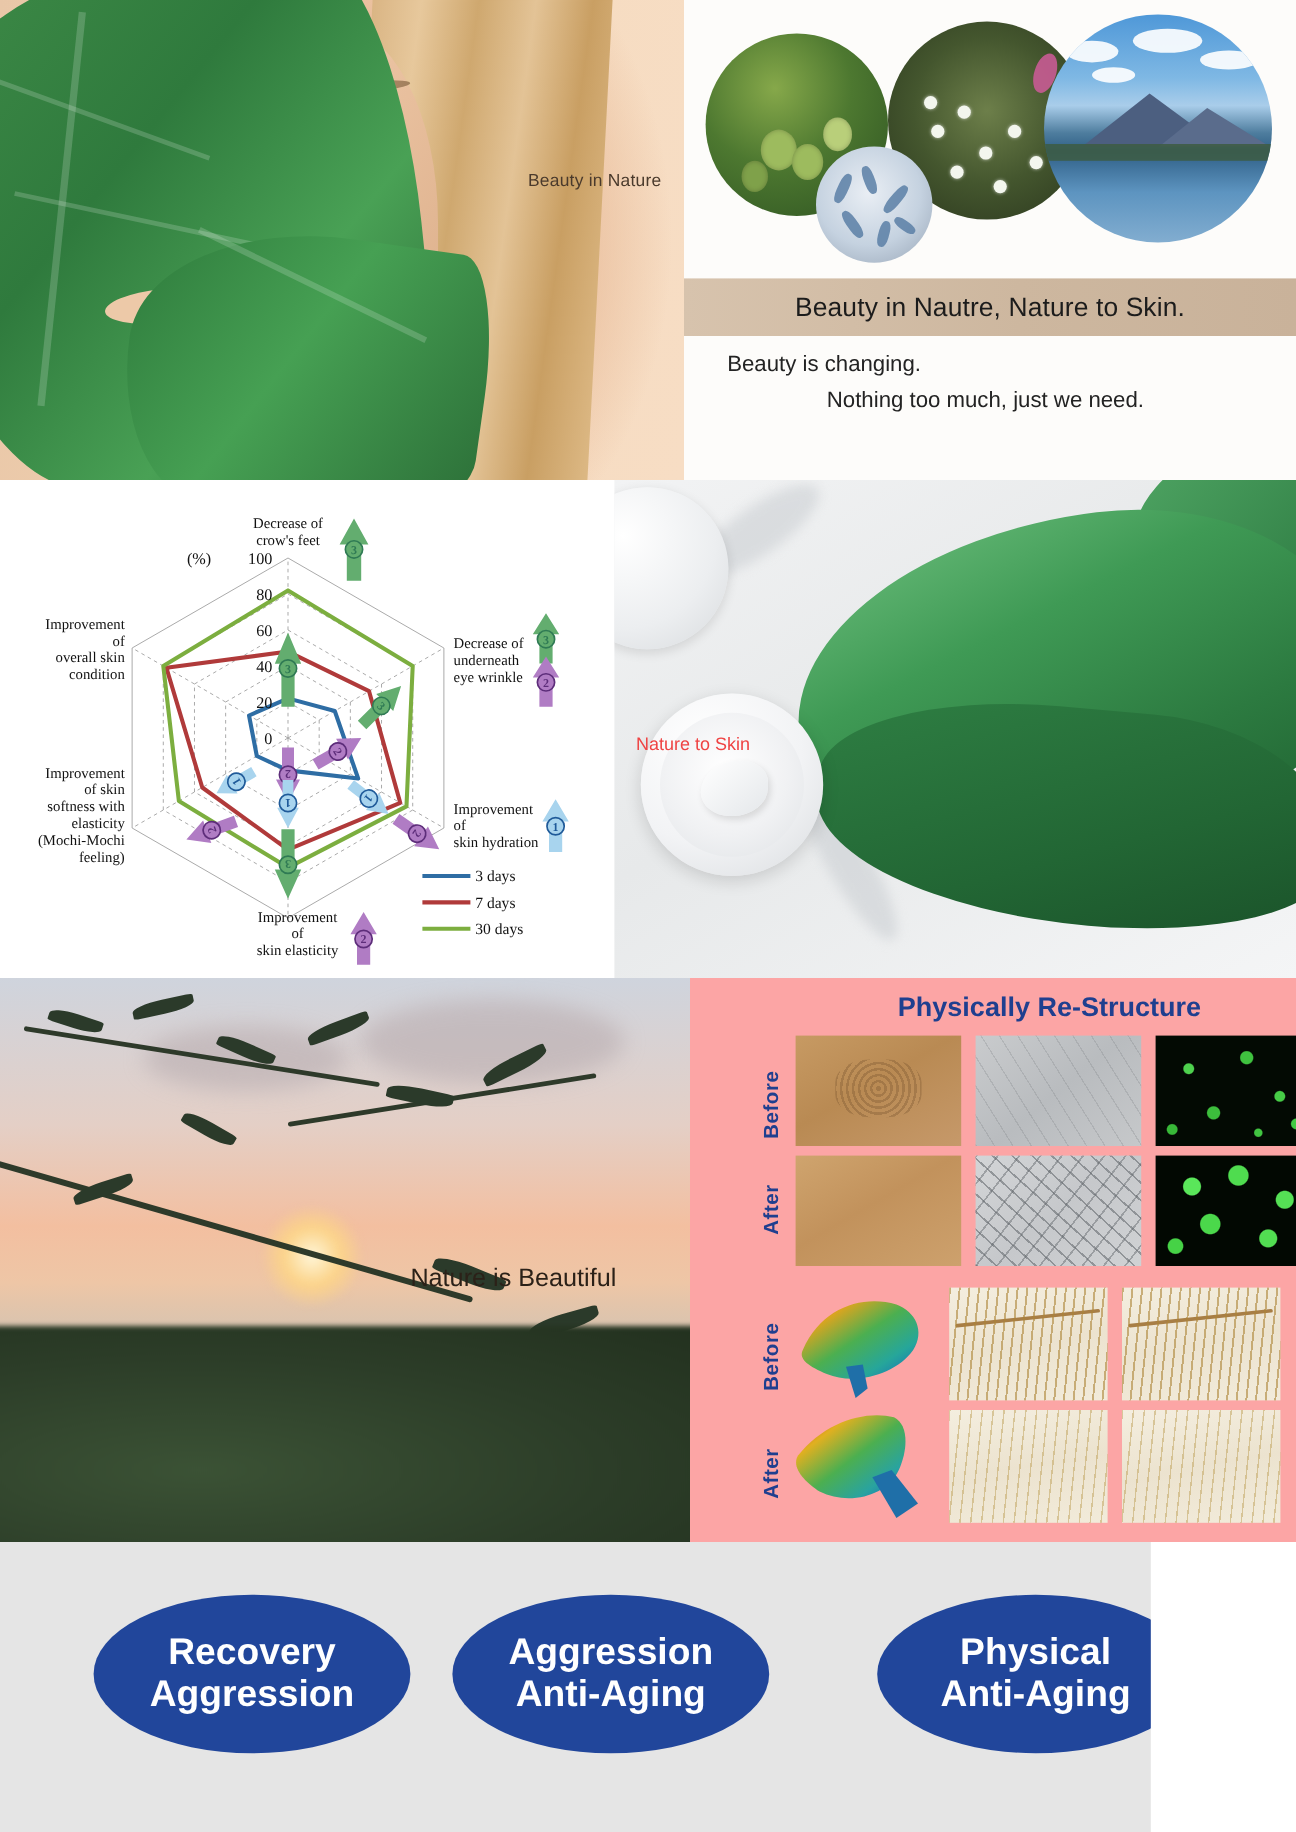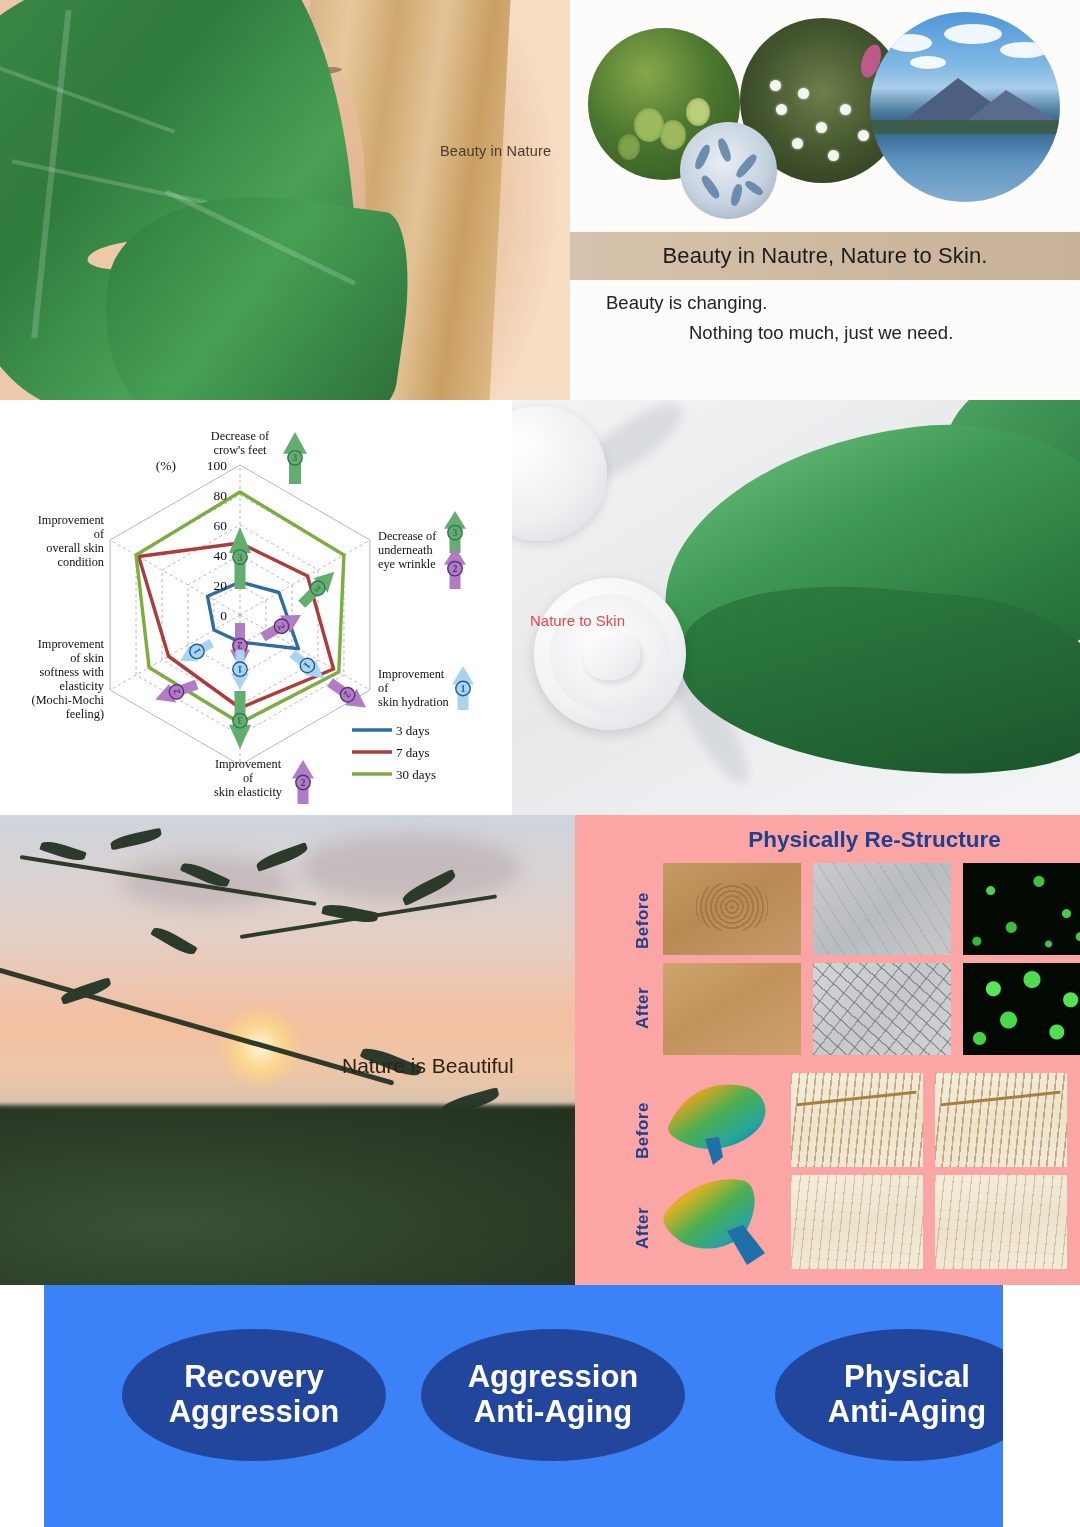--- a/index.html
+++ b/index.html
@@ -151,21 +151,21 @@
                 radial-gradient(circle at 90% 68%,#50dd50 0 6px,rgba(0,0,0,0) 7px);}
   .t-wrink{background:linear-gradient(170deg,#f4eedf 0%,#ece3cf 50%,#f2ebda 100%);}
   .t-wrink:after{content:"";position:absolute;inset:0;
      background:repeating-linear-gradient(96deg,rgba(183,150,70,.45) 0 1.2px,rgba(0,0,0,0) 1.2px 9px);}
   .t-wrink-deep:before{content:"";position:absolute;left:4%;top:26%;width:92%;height:3px;border-radius:3px;
      background:#9b6b2c;transform:rotate(-6deg);opacity:.85;}
   .t-wrink-deep:after{content:"";position:absolute;inset:0;
      background:repeating-linear-gradient(96deg,rgba(172,132,54,.6) 0 1.6px,rgba(0,0,0,0) 1.6px 8px);}
 
   
-  #bottom-band{left:0;top:1285px;width:959px;height:242px;background:#3b82f6;margin-left:44px;}
+  #bottom-band{left:0;top:1285px;width:959px;height:242px;background:#e5e5e5;}
   .oval{position:absolute;top:44px;width:264px;height:132px;border-radius:50%;
      background:#21469b;display:flex;align-items:center;justify-content:center;}
   .oval span{color:#fff;font-size:31px;font-weight:bold;line-height:1.12;text-align:center;}
   #oval-1{left:78px;} #oval-2{left:377px;} #oval-3{left:731px;}
 </style>
 </head>
 <body>
 
 <div class="panel" id="hero-model">
   <div class="skinwash"></div>

